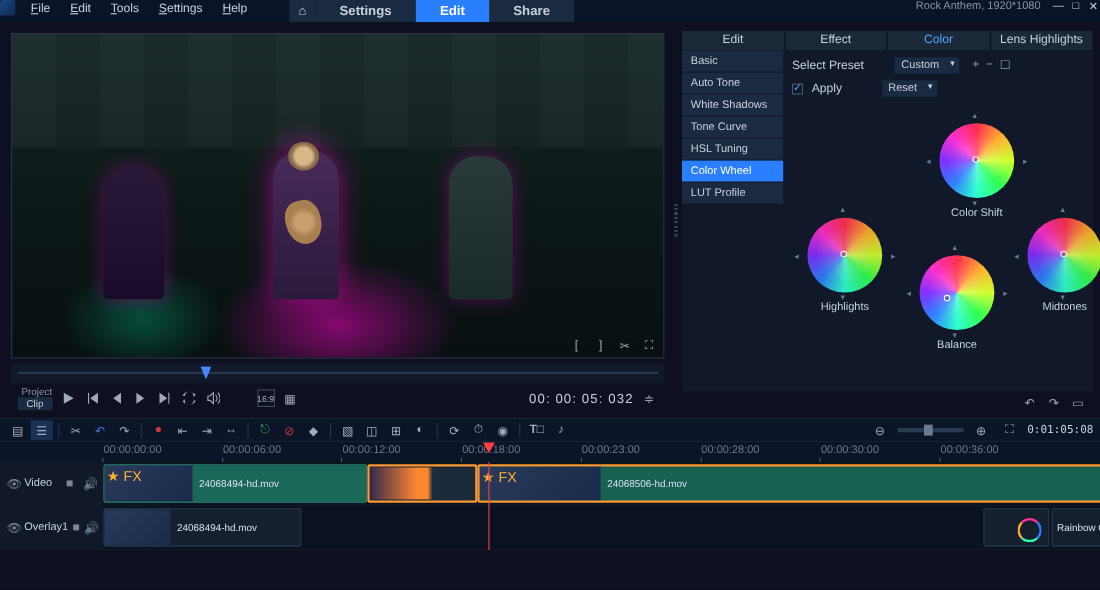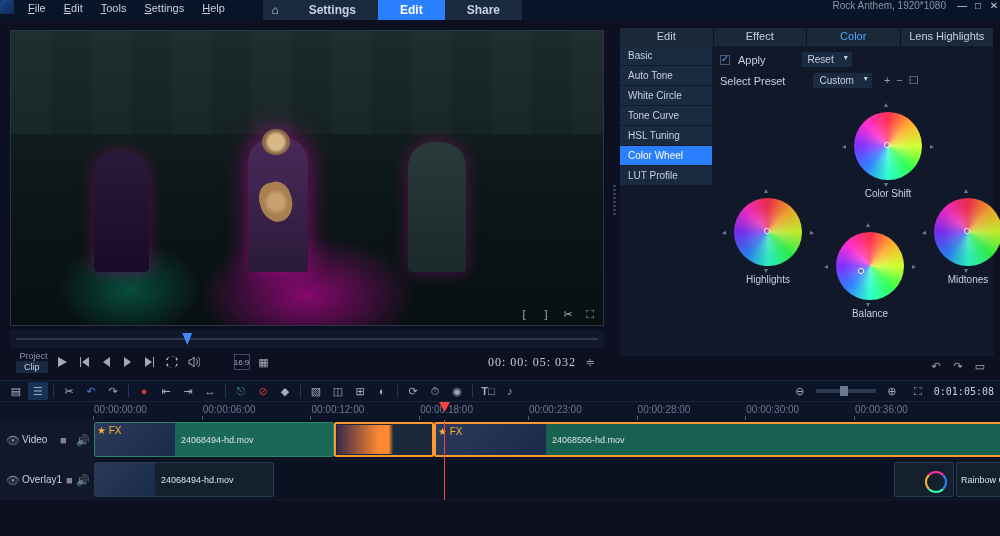--- a/index.html
+++ b/index.html
@@ -32,21 +32,21 @@
 .guitar{position:absolute;width:32px;height:40px;background:radial-gradient(circle at 50% 50%,#c8a070 30%,#a88050 50%);border-radius:50% 50% 60% 60%;transform:rotate(-15deg)}
 .fig2 .guitar{top:45px;left:12px}
 .timelinebar{height:18px;background:#10182a;position:relative;margin-top:4px}
 .seekbar{position:absolute;top:8px;left:6px;right:6px;height:2px;background:#2a3850}
 .seekpos{position:absolute;top:3px;left:29%;width:10px;height:12px;background:#4888ff;clip-path:polygon(0 0,100% 0,50% 100%)}
 .playerbar{height:28px;display:flex;align-items:center;gap:6px;padding:0 6px}
 .proj-label{font-size:9px;color:#8a94a8;line-height:1}
 .clip-tag{background:#1a2a40;padding:1px 8px;font-size:9px;border-radius:2px}
 .tbtn{width:16px;height:16px;display:inline-flex;align-items:center;justify-content:center;cursor:pointer;opacity:.8}
 .tbtn svg{width:12px;height:12px;fill:#c8d0e0}
-.timecode{margin-left:auto;font-family:Liberation Serif, serif;font-size:12px;letter-spacing:1px}
+.timecode{margin-left:auto;font-family:Liberation Sans, sans-serif;font-size:12px;letter-spacing:1px}
 .sepcol{width:8px;background:#0c1020;display:flex;align-items:center;justify-content:center}
 .gripcol{width:3px;height:30px;background:repeating-linear-gradient(#3a4458 0 2px,transparent 2px 4px)}
 .panelcol{width:382px;display:flex;flex-direction:column;padding:8px 6px 4px 2px}
 .paneltabs{display:flex;background:#1a2838;height:18px}
 .paneltabs span{flex:1;text-align:center;padding:2px 0;cursor:pointer;font-size:11px;border-right:1px solid #0c1020}
 .paneltabs span.active{color:#4aa8ff}
 .panelbody{flex:1;display:flex;background:#10182a}
 .sublist{width:92px;display:flex;flex-direction:column}
 .sublist span{padding:4px 8px;background:#1a2a40;margin-bottom:1px;cursor:pointer;font-size:10px}
 .sublist span.active{background:#2a7fff;color:#fff}
@@ -91,21 +91,21 @@
 .trhead .micon{width:12px;height:12px;opacity:.6}
 .trbody{flex:1;position:relative;background:#0a1222}
 .clip{position:absolute;top:2px;bottom:2px;border-radius:2px;overflow:hidden}
 .clip .clipname{position:absolute;left:4px;top:50%;transform:translateY(-50%);font-size:9px;color:#d8e0f0;white-space:nowrap}
 .vclip1{left:0;width:240px;background:linear-gradient(90deg,#1a6858,#1a6858);border:1px solid #2a8870}
 .vclip1 .thumb{position:absolute;left:0;top:0;bottom:0;width:80px;background:linear-gradient(135deg,#2a3a5a,#1a2a4a)}
 .vclip2{left:240px;width:100px;background:#1a2838;border:2px solid #ff9830}
 .vclip2 .thumb{position:absolute;inset:1px;background:linear-gradient(90deg,#3a2a4a 0%,#ff8830 45%,#ff8830 55%,#1a2a3a 60%)}
 .vclip3{left:340px;width:580px;background:#186050;border:2px solid #ff9830}
 .vclip3 .thumb{position:absolute;left:0;top:0;bottom:0;width:110px;background:linear-gradient(135deg,#2a3a5a,#1a2a4a)}
-.fxstar{position:absolute;top:2px;left:2px;color:#ffb030;font-size:10px}
+.fxstar{position:absolute;top:2px;left:2px;color:#ffb030;font-size:13px}
 .oclip1{left:0;width:180px;background:#14202e;border:1px solid #2a3a50}
 .oclip1 .thumb{position:absolute;left:0;top:0;bottom:0;width:60px;background:linear-gradient(135deg,#2a3a5a,#1a2a4a)}
 .oclip2{left:470px;width:280px;background:#1a6838;border:1px solid #2a8850}
 .oclip3{left:800px;width:60px;background:#14202e;border:1px solid #2a3a50}
 .oclip3::after{content:'';position:absolute;right:6px;top:8px;width:18px;height:18px;border:2px solid;border-color:#ff30a0 #3080ff #30ffb0 #ffb030;border-radius:50%}
 .oclip4{left:862px;width:90px;background:#14202e;border:1px solid #2a3a50;padding-left:4px}
 .playhead{position:absolute;left:444px;top:0;bottom:0;width:1px;background:#ff4040;z-index:5}
 .playhead::before{content:'';position:absolute;top:-18px;left:-5px;width:11px;height:10px;background:#ff4040;clip-path:polygon(0 0,100% 0,50% 100%)}
 .tlcontainer{position:relative}
 .rightctrls{position:absolute;right:6px;top:-24px;display:flex;gap:6px}
@@ -212,42 +212,42 @@
   <div class="paneltabs">
    <span>Edit</span>
    <span>Effect</span>
    <span class="active">Color</span>
    <span>Lens Highlights</span>
   </div>
   <div class="panelbody">
    <div class="sublist">
     <span>Basic</span>
     <span>Auto Tone</span>
-    <span>White Circle</span>
+    <span>White Shadows</span>
     <span>Tone Curve</span>
     <span>HSL Tuning</span>
     <span class="active">Color Wheel</span>
     <span>LUT Profile</span>
    </div>
    <div class="panelcontent">
-    <div class="toprow">
-     <span class="chk on"></span>
-     <span>Apply</span>
-     <span style="width:20px"></span>
-     <span class="sel">Reset</span>
-    </div>
     <div class="toprow">
      <span>Select Preset</span>
      <span style="width:12px"></span>
      <span class="sel">Custom</span>
      <div class="plusicons">
       <span>+</span>
       <span>−</span>
       <span>☐</span>
      </div>
+    </div>
+    <div class="toprow">
+     <span class="chk on"></span>
+     <span>Apply</span>
+     <span style="width:20px"></span>
+     <span class="sel">Reset</span>
     </div>
     <div class="wheels">
      <div class="wheel w-hl">
       <span class="arrow" style="top:-4px;left:38px">▴</span>
       <div class="disc">
                 <div class="handle" style="top:30px;left:30px"></div>
               </div>
       <span class="arrow" style="left:-4px;top:38px">◂</span>
               <span class="arrow" style="right:-4px;top:38px">▸</span>
       <span class="label">Highlights</span>

